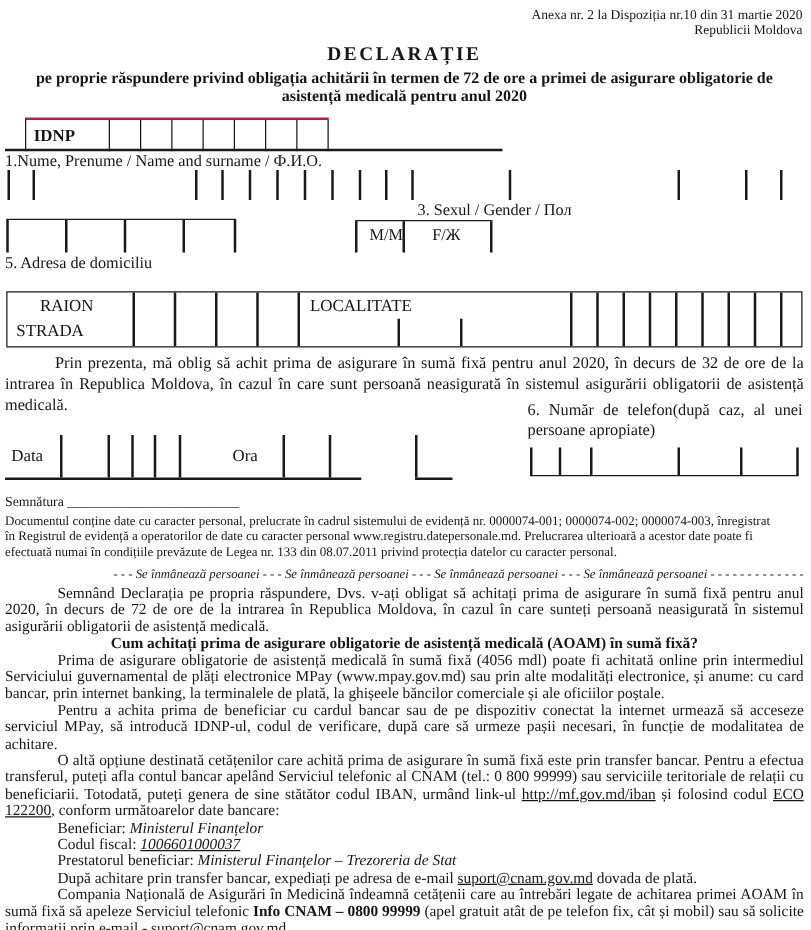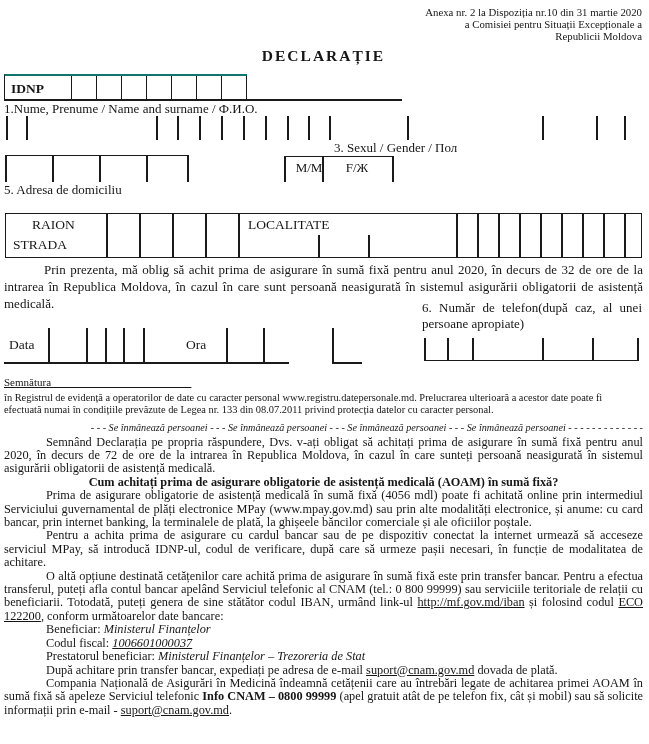--- a/index.html
+++ b/index.html
@@ -8,21 +8,21 @@
     font-family:"Liberation Serif","DejaVu Serif",serif;
     box-sizing:border-box;padding:6px 6px 0 4px;overflow:hidden;margin:0 auto;
   }
   
   .annex{text-align:right;font-size:10.8px;line-height:12px;padding-right:1px;}
   .title{text-align:center;font-weight:bold;font-size:15.5px;letter-spacing:2px;margin-top:5px;}
   .subtitle{text-align:center;font-weight:bold;font-size:12.8px;line-height:15px;max-width:620px;margin:2px auto 0;}
   
   .idnp-row{position:relative;height:27px;margin-top:9px;}
   .idnp-underline{position:absolute;left:0;top:0;width:398px;height:25px;border-bottom:2px solid #1a1a1a;}
-  .idnp-box{position:absolute;left:0;top:0;display:flex;height:25px;border-top:2px solid #0f766e;border-left:1.5px solid #1a1a1a;}
+  .idnp-box{position:absolute;left:16px;top:0;display:flex;height:25px;border-top:2px solid #be185d;border-left:1.5px solid #1a1a1a;}
   .idnp-label{width:60px;display:flex;align-items:center;padding-left:6px;font-weight:bold;font-size:13.5px;}
   .idnp-cell{width:24px;border-left:1.5px solid #1a1a1a;}
   .idnp-cell.last{border-right:1.5px solid #1a1a1a;}
   
   .vt{position:absolute;top:0;width:1.5px;background:#1a1a1a;display:block;}
   .form-label{font-size:13px;line-height:15px;}
   .name-ticks{position:relative;height:24px;}
   .name-ticks .vt{height:24px;}
   
   .dob-row{position:relative;height:42px;}
@@ -43,21 +43,21 @@
   
   .midrow{position:relative;height:56px;}
   .phone-label{position:absolute;left:418px;top:-12px;width:220px;font-size:13px;line-height:16px;text-align:justify;font-family:Liberation Serif, serif;}
   .phone-cells{position:absolute;left:420px;top:26px;width:215px;height:22px;border-bottom:1.5px solid #1a1a1a;}
   .phone-cells .vt{height:22px;}
   .dataora{position:absolute;left:0;top:16px;width:285px;height:34px;border-bottom:2px solid #1a1a1a;}
   .dataora .vt{height:34px;}
   .do-txt{position:absolute;top:9px;font-size:13.5px;}
   .extraseg{position:absolute;left:328px;top:16px;width:30px;height:34px;border-bottom:2px solid #1a1a1a;}
   .extraseg .vt{height:34px;}
-  .signature{font-size:11px;margin-top:8px;text-decoration:underline;}
+  .signature{font-size:11px;margin-top:8px;}
   
   .privacy{margin-top:4px;font-size:10.4px;line-height:12.3px;}
   .privacy div{white-space:nowrap;overflow:hidden;}
   .tear{margin-top:5px;font-size:10.2px;font-style:italic;white-space:nowrap;overflow:hidden;text-align:right;}
   
   .info{margin-top:3px;font-size:12.3px;line-height:13.4px;text-align:justify;}
   .ip{margin:0;text-indent:42px;}
   .iheading{margin:0;font-weight:bold;text-align:center;text-indent:0;}
   .bankline{margin-left:42px;text-align:left;}
   .it{font-style:italic;}
@@ -65,25 +65,25 @@
   .b{font-weight:bold;}
   .nowrap{white-space:nowrap;}
 </style>
 </head>
 <body>
 
 <div class="page">
 
   <div class="annex">
     <div>Anexa nr. 2 la Dispoziția nr.10 din 31 martie 2020</div>
-    <div>a Comisiei pentru Situații Excepționale a</div>
     <div>Republicii Moldova</div>
   </div>
 
   <div class="title">DECLARAȚIE</div>
+  <div class="subtitle">pe proprie răspundere privind obligația achitării în termen de 72 de ore a primei de asigurare obligatorie de asistență medicală pentru anul 2020</div>
 
   <div class="idnp-row">
     <div class="idnp-underline"></div>
     <div class="idnp-box">
       <div class="idnp-label">IDNP</div>
       <div class="idnp-cell"></div>
         <div class="idnp-cell"></div>
         <div class="idnp-cell"></div>
       <div class="idnp-cell"></div>
         <div class="idnp-cell"></div>
@@ -176,31 +176,32 @@
         <i class="vt" style="left:259px"></i>
     </div>
     <div class="extraseg">
         <i class="vt" style="left:0"></i>
       </div>
   </div>
 
   <div class="signature">Semnătura _________________________</div>
 
   <div class="privacy">
+    <div>Documentul conține date cu caracter personal, prelucrate în cadrul sistemului de evidență nr. 0000074-001; 0000074-002; 0000074-003, înregistrat</div>
     <div>în Registrul de evidență a operatorilor de date cu caracter personal www.registru.datepersonale.md. Prelucrarea ulterioară a acestor date poate fi</div>
     <div>efectuată numai în condițiile prevăzute de Legea nr. 133 din 08.07.2011 privind protecția datelor cu caracter personal.</div>
   </div>
 
   <div class="tear">- - - Se înmânează persoanei - - - Se înmânează persoanei - - - Se înmânează persoanei - - - Se înmânează persoanei - - - - - - - - - - - - -</div>
 
   <div class="info">
     <p class="ip">Semnând Declarația pe propria răspundere, Dvs. v-ați obligat să achitați prima de asigurare în sumă fixă pentru anul 2020, în decurs de 72 de ore de la intrarea în Republica Moldova, în cazul în care sunteți persoană neasigurată în sistemul asigurării obligatorii de asistență medicală.</p>
     <p class="iheading">Cum achitați prima de asigurare obligatorie de asistență medicală (AOAM) în sumă fixă?</p>
     <p class="ip">Prima de asigurare obligatorie de asistență medicală în sumă fixă (4056 mdl) poate fi achitată online prin intermediul Serviciului guvernamental de plăți electronice MPay (www.mpay.gov.md) sau prin alte modalități electronice, și anume: cu card bancar, prin internet banking, la terminalele de plată, la ghișeele băncilor comerciale și ale oficiilor poștale.</p>
-    <p class="ip">Pentru a achita prima de asigurare cu cardul bancar sau de pe dispozitiv conectat la internet urmează să acceseze serviciul MPay, să introducă IDNP-ul, codul de verificare, după care să urmeze pașii necesari, în funcție de modalitatea de achitare.</p>
+    <p class="ip">Pentru a achita prima de beneficiar cu cardul bancar sau de pe dispozitiv conectat la internet urmează să acceseze serviciul MPay, să introducă IDNP-ul, codul de verificare, după care să urmeze pașii necesari, în funcție de modalitatea de achitare.</p>
     <p class="ip"><span>O altă opțiune destinată cetățenilor care achită prima de asigurare în sumă fixă este prin transfer bancar. Pentru a efectua transferul, puteți afla contul bancar apelând Serviciul telefonic al CNAM (tel.: 0 800 99999) sau serviciile teritoriale de relații cu beneficiarii. Totodată, puteți genera de sine stătător codul IBAN, urmând link-ul </span><span class="ul">http://mf.gov.md/iban</span><span> și folosind codul </span><span class="ul">ECO 122200</span><span>, conform următoarelor date bancare:</span></p>
     <div class="bankline"><span>Beneficiar: </span><span class="it">Ministerul Finanțelor</span></div>
     <div class="bankline"><span>Codul fiscal: </span><span class="it ul">1006601000037</span></div>
     <div class="bankline"><span>Prestatorul beneficiar: </span><span class="it">Ministerul Finanțelor – Trezoreria de Stat</span></div>
     <p class="ip nowrap"><span>După achitare prin transfer bancar, expediați pe adresa de e-mail </span><span class="ul">suport@cnam.gov.md</span><span> dovada de plată.</span></p>
     <p class="ip"><span>Compania Națională de Asigurări în Medicină îndeamnă cetățenii care au întrebări legate de achitarea primei AOAM în sumă fixă să apeleze Serviciul telefonic </span><span class="b">Info CNAM – 0800 99999</span><span> (apel gratuit atât de pe telefon fix, cât și mobil) sau să solicite informații prin e-mail - </span><span class="ul">suport@cnam.gov.md</span><span>.</span></p>
   </div>
 
 </div>
 

